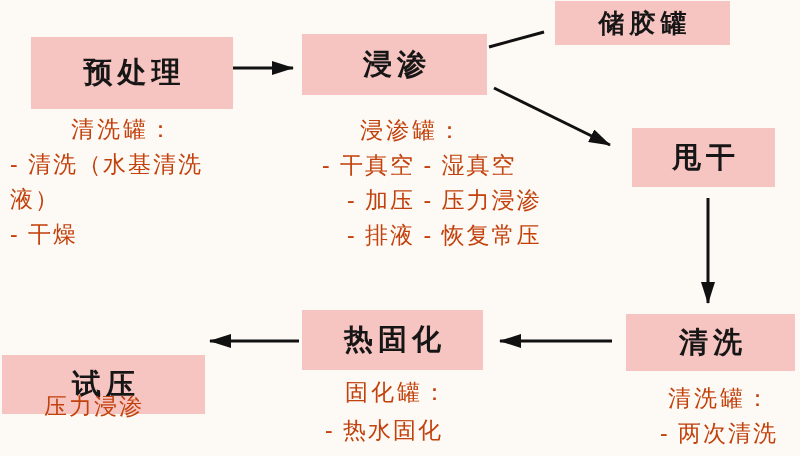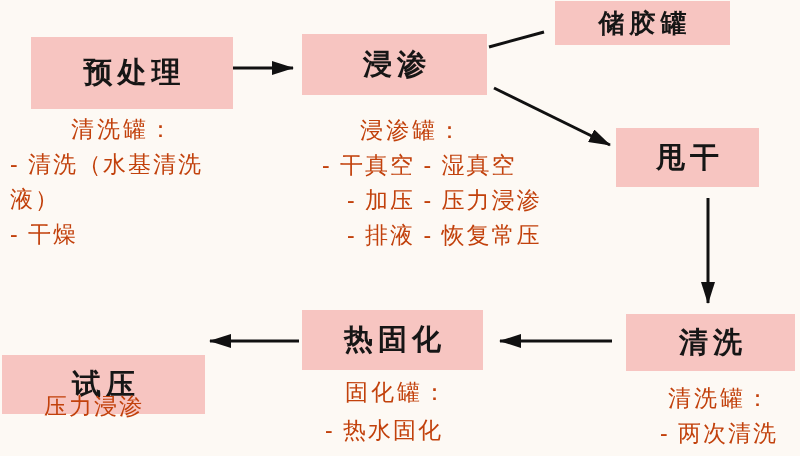--- a/index.html
+++ b/index.html
@@ -53,21 +53,21 @@
     color: #c2410c;
     white-space: nowrap;
   }
   .note .note-title {
     letter-spacing: 3px;
   }
   
   .node-pretreatment  { left: 3px;   top: 37px;  width: 202px; height: 72px; margin-left: 28px; }
   .node-impregnation  { left: 302px; top: 34px;  width: 185px; height: 61px; }
   .node-glue-tank     { left: 555px; top: 1px;   width: 175px; height: 44px; }
-  .node-spin-dry      { left: 616px; top: 128px; width: 143px; height: 59px; }
+  .node-spin-dry      { left: 632px; top: 128px; width: 143px; height: 59px; }
   .node-cleaning      { left: 626px; top: 314px; width: 169px; height: 57px; }
   .node-heat-cure     { left: 302px; top: 310px; width: 181px; height: 60px; }
   .node-pressure-test { left: 2px;   top: 313px; width: 203px; height: 59px; margin-top: 42px; }
   
   .note-pretreatment { left: 10px; top: 112px; }
   .note-pretreatment .note-title { margin-left: 61px; }
   .note-impregnation { left: 310px; top: 113px; }
   .note-impregnation .note-title { margin-left: 50px; }
   .note-impregnation .note-row .col-a {
     display: inline-block;

